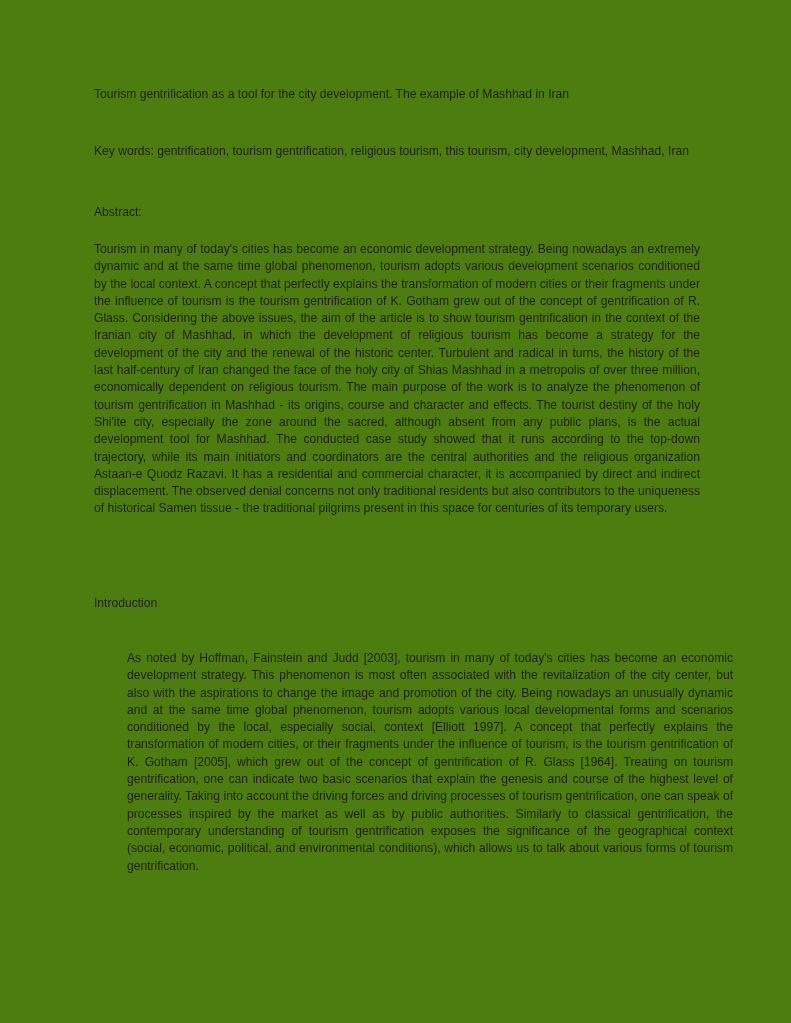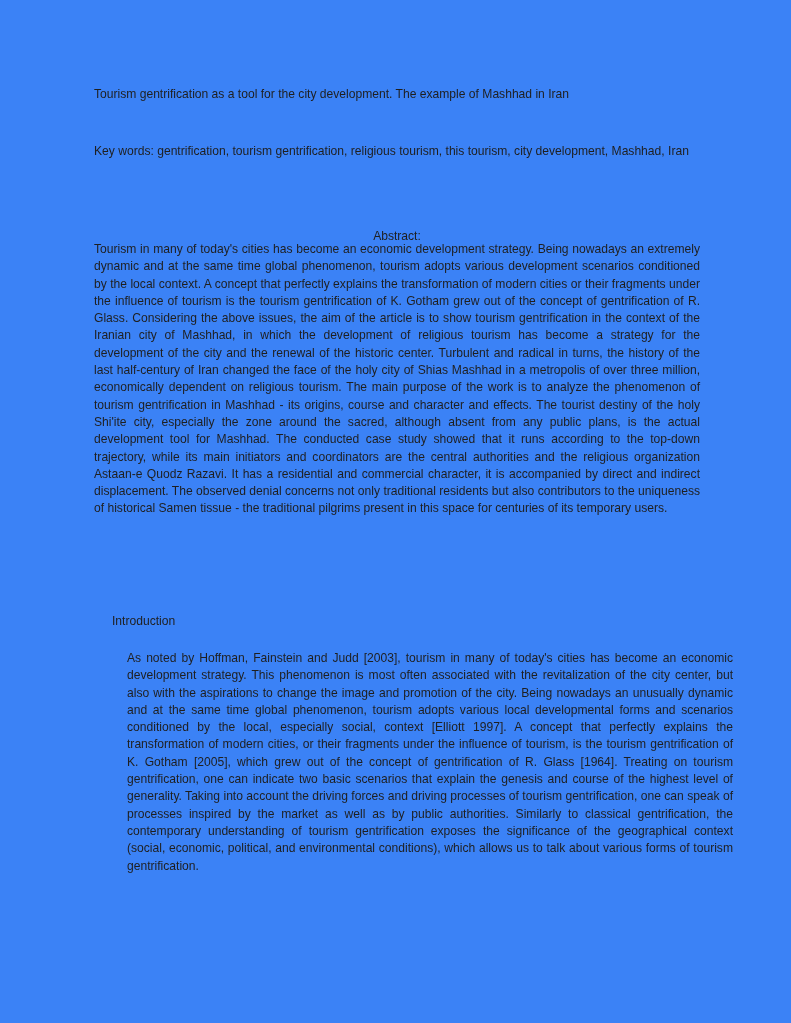--- a/index.html
+++ b/index.html
@@ -4,37 +4,37 @@
 <style>
   html, body {
     margin: 0;
     padding: 0;
     background: #ffffff;
   }
   .page {
     position: relative;
     width: 791px;
     height: 1023px;
-    background: #3b82f6;
+    background: #4d7c0f;
     overflow: hidden;
     font-family: "Liberation Sans", sans-serif;
     color: #1f1f1f;
     font-size: 12.1px;
     line-height: 17.3px;
   }
   .block {
     position: absolute;
     left: 94px;
     width: 606px;
   }
   .doc-title    { top: 86px;  }
   .keywords     { top: 143px; text-align: justify; }
-  .abs-heading  { top: 228px; text-align: center; }
+  .abs-heading  { top: 204px; }
   .abs-para     { top: 241px; text-align: justify; }
-  .intro-heading{ top: 613px; margin-left: 18px; }
+  .intro-heading{ top: 595px; }
   .intro-para   { top: 650px; text-align: justify; margin-left: 33px; }
 </style>
 </head>
 <body>
 
 <div class="page">
   <div class="block doc-title">Tourism gentrification as a tool for the city development. The example of Mashhad in Iran</div>
 
   <div class="block keywords">Key words: gentrification, tourism gentrification, religious tourism, this tourism, city development, Mashhad, Iran</div>
 

